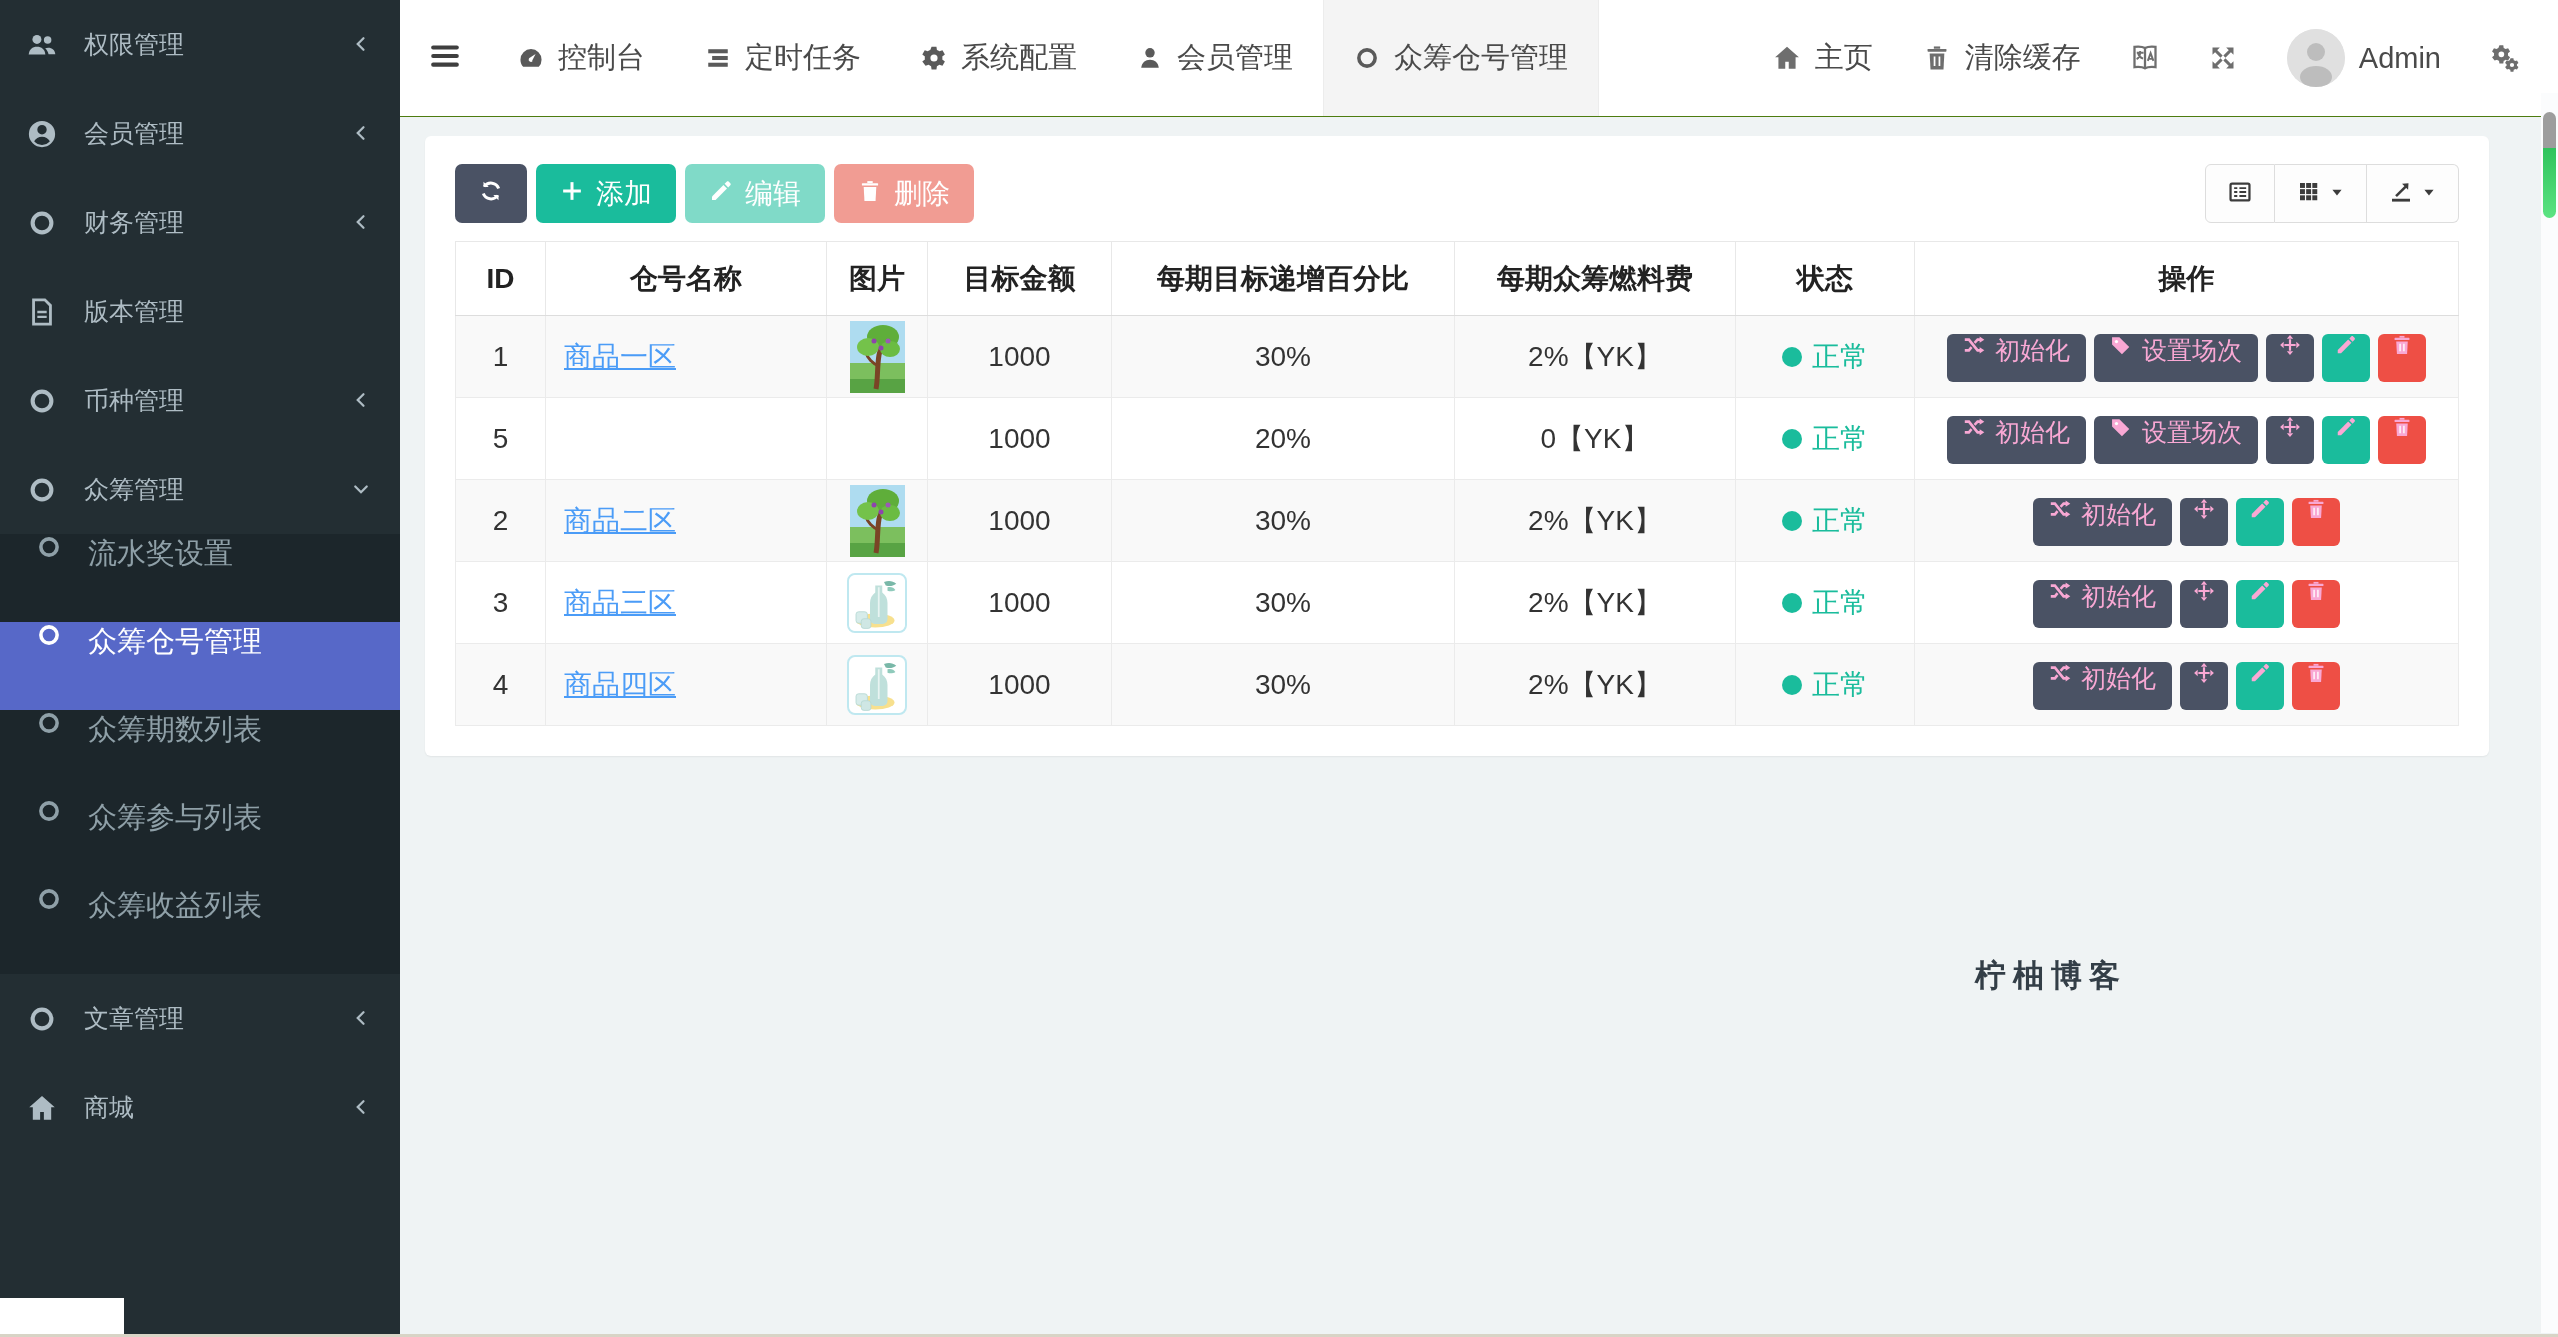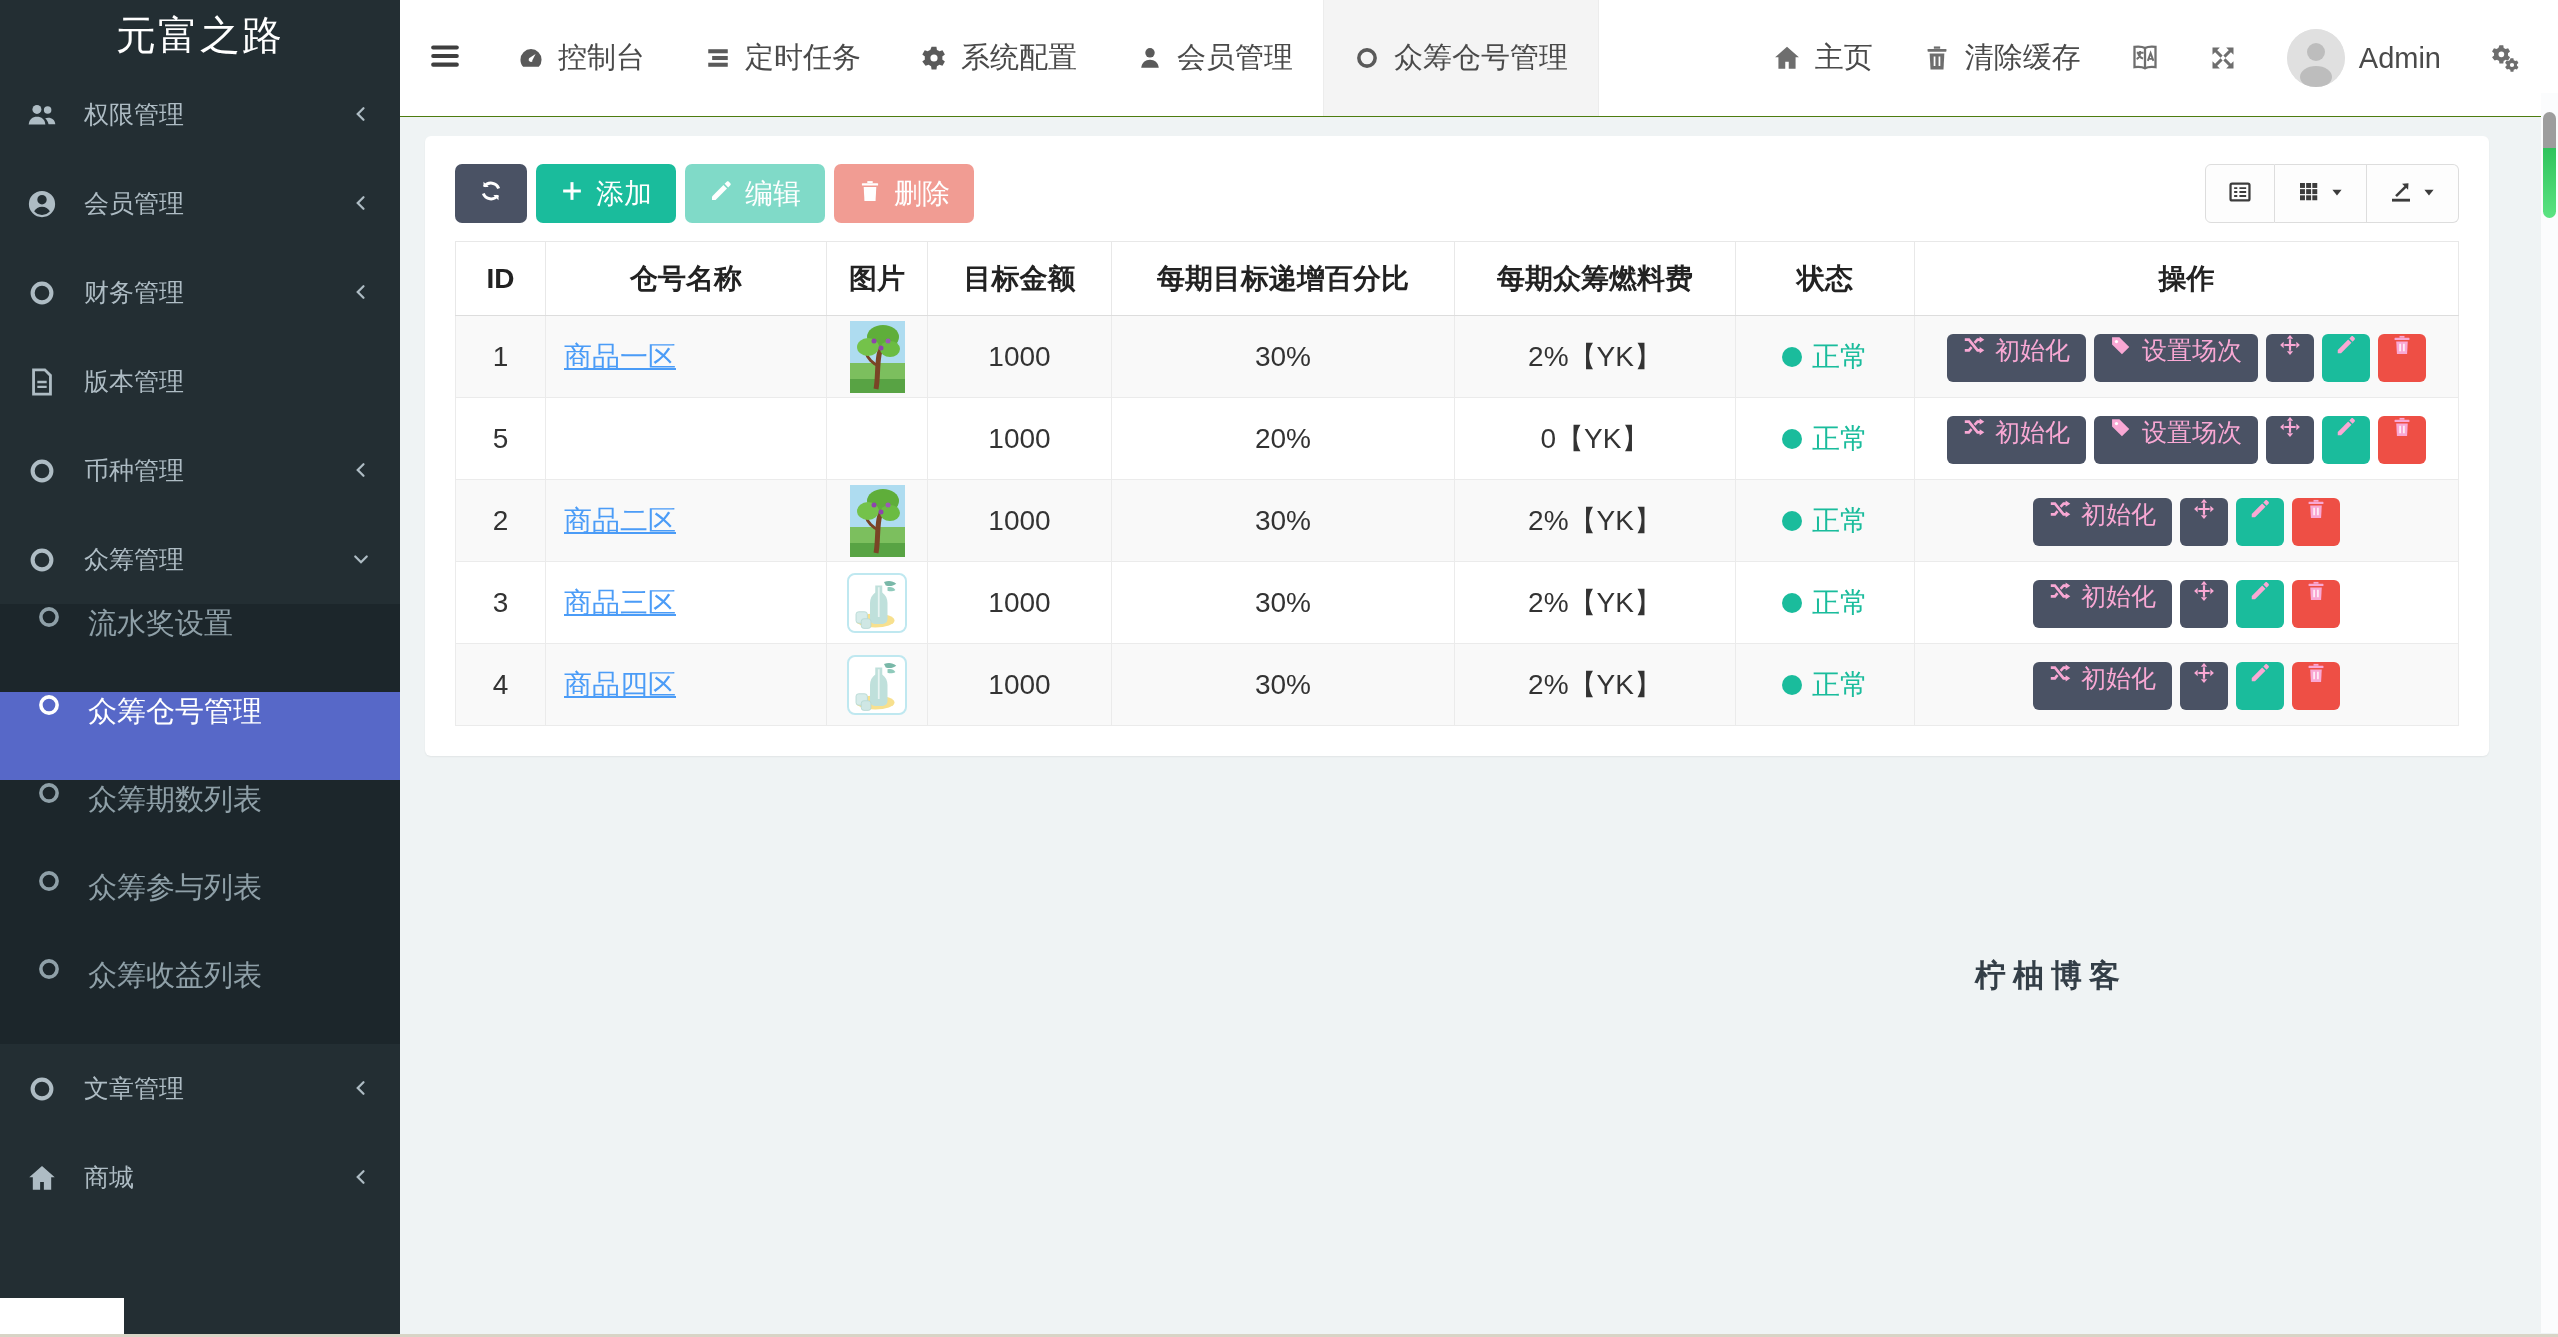--- a/index.html
+++ b/index.html
@@ -94,21 +94,20 @@
     border-radius:7px; overflow:hidden; cursor:pointer; }
   .scroll-thumb .g1 { height:36px; background:#9d9d9d; }
   .scroll-thumb .g2 { height:70px; background:linear-gradient(#2fc35c,#5ce382); }
   .bottom-line { position:absolute; left:0; right:0; bottom:0; height:3px; background:#d8d4c6; z-index:5; }
 </style>
 </head>
 <body>
 
 <div class="app">
   <aside class="sidebar">
-    <div class="logo">元富之路</div>
     <nav id="sidebar-menu">
         <div class="side-item">
           <span class="mi">
             <span class="ti">
               <svg width="30" height="30" viewBox="0 0 16 16" fill="currentColor">
                 <circle cx="5.3" cy="5" r="2.4"></circle>
                 <circle cx="11" cy="5.3" r="2"></circle>
                 <path d="M.9 13c.3-2.7 2-4.1 4.4-4.1 2.5 0 4.2 1.4 4.5 4.1z"></path>
                 <path d="M10.5 12.9h4.6c-.2-2.3-1.7-3.5-3.8-3.5-.6 0-1.1.1-1.6.3.9.8 1.5 1.9 1.8 3.2z"></path>
               </svg>

